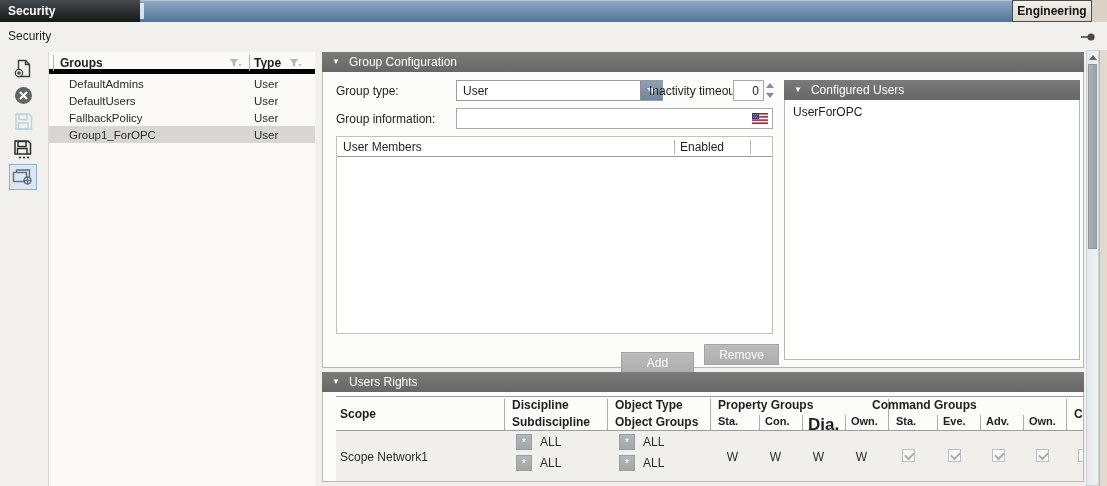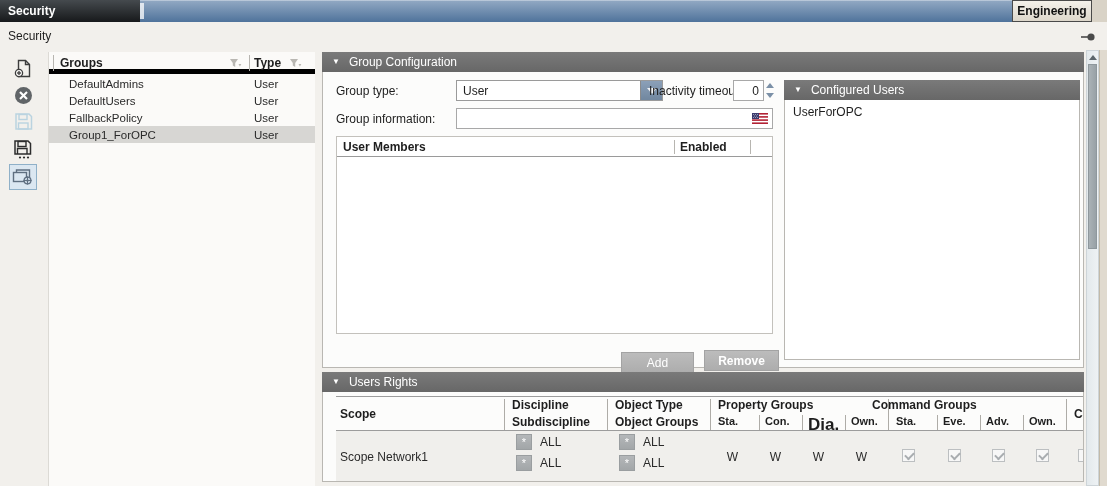--- a/index.html
+++ b/index.html
@@ -59,28 +59,28 @@
   .combo-btn { width:22px; background:linear-gradient(#8ba0b8,#71879f); border-left:1px solid #8a8a8a; display:flex; align-items:center; justify-content:center; }
   .dn-arrow { width:0; height:0; border-left:5px solid transparent; border-right:5px solid transparent; border-top:6px solid #f2f4f6; }
   .spin { position:absolute; left:410px; top:8px; width:31px; height:21px; background:#fff; border:1px solid #a8a8a8; font-size:12px; color:#1e1e1e; text-align:right; padding:3px 4px 0 0; }
   .spin-arrows { position:absolute; left:443px; top:8px; width:9px; height:21px; display:flex; flex-direction:column; justify-content:space-between; padding:3px 0; }
   .sa-up { width:0; height:0; border-left:4px solid transparent; border-right:4px solid transparent; border-bottom:5px solid #7b90a7; }
   .sa-dn { width:0; height:0; border-left:4px solid transparent; border-right:4px solid transparent; border-top:5px solid #7b90a7; }
   .txtfield { position:absolute; left:133px; top:36px; width:317px; height:21px; background:#fff; border:1px solid #a8a8a8; }
   .flag { position:absolute; right:4px; top:4px; width:16px; height:11px; }
 
   .members { position:absolute; left:13px; top:64px; width:437px; height:198px; background:#fff; border:1px solid #c3c1bc; }
-  .members-head { position:relative; height:20px; border-bottom:1px solid #9a9a9a; font-size:12px; font-weight:bold; color:#1e1e1e; }
+  .members-head { position:relative; height:20px; border-bottom:1px solid #9a9a9a; font-size:12px; font-weight:normal; color:#1e1e1e; }
   .mh-name { position:absolute; left:6px; top:3px; }
   .mh-enabled { position:absolute; left:343px; top:3px; }
   .mh-sep1 { position:absolute; left:337px; top:3px; width:1px; height:14px; background:#b7b5b0; }
   .mh-sep2 { position:absolute; left:413px; top:3px; width:1px; height:14px; background:#b7b5b0; }
   .btn { position:absolute; height:21px; background:linear-gradient(#bcbcbc,#adadad); border:1px solid #a3a3a3; color:#fff; font-size:12px; display:flex; align-items:center; justify-content:center; }
   .btn-add { left:298px; top:280px; width:73px; }
-  .btn-remove { left:381px; top:278px; width:75px;font-weight:bold; }
+  .btn-remove { left:381px; top:272px; width:75px; }
 
   
   .cusers { position:absolute; left:461px; top:8px; width:296px; height:280px; }
   .cusers-body { height:260px; background:#fff; border:1px solid #b9b7b2; border-top:none; }
   .cuser-item { font-size:12px; color:#1e1e1e; padding:5px 0 0 8px; }
 
   
   .scope { position:absolute; left:322px; top:322px; width:762px; height:114px; overflow:hidden; }
   .scope-body { position:relative; height:90px; background:#fcfcfb; border:1px solid #b9b7b2; border-top:none; overflow:hidden; }
   .stable { position:absolute; left:13px; top:4px; width:760px; }

